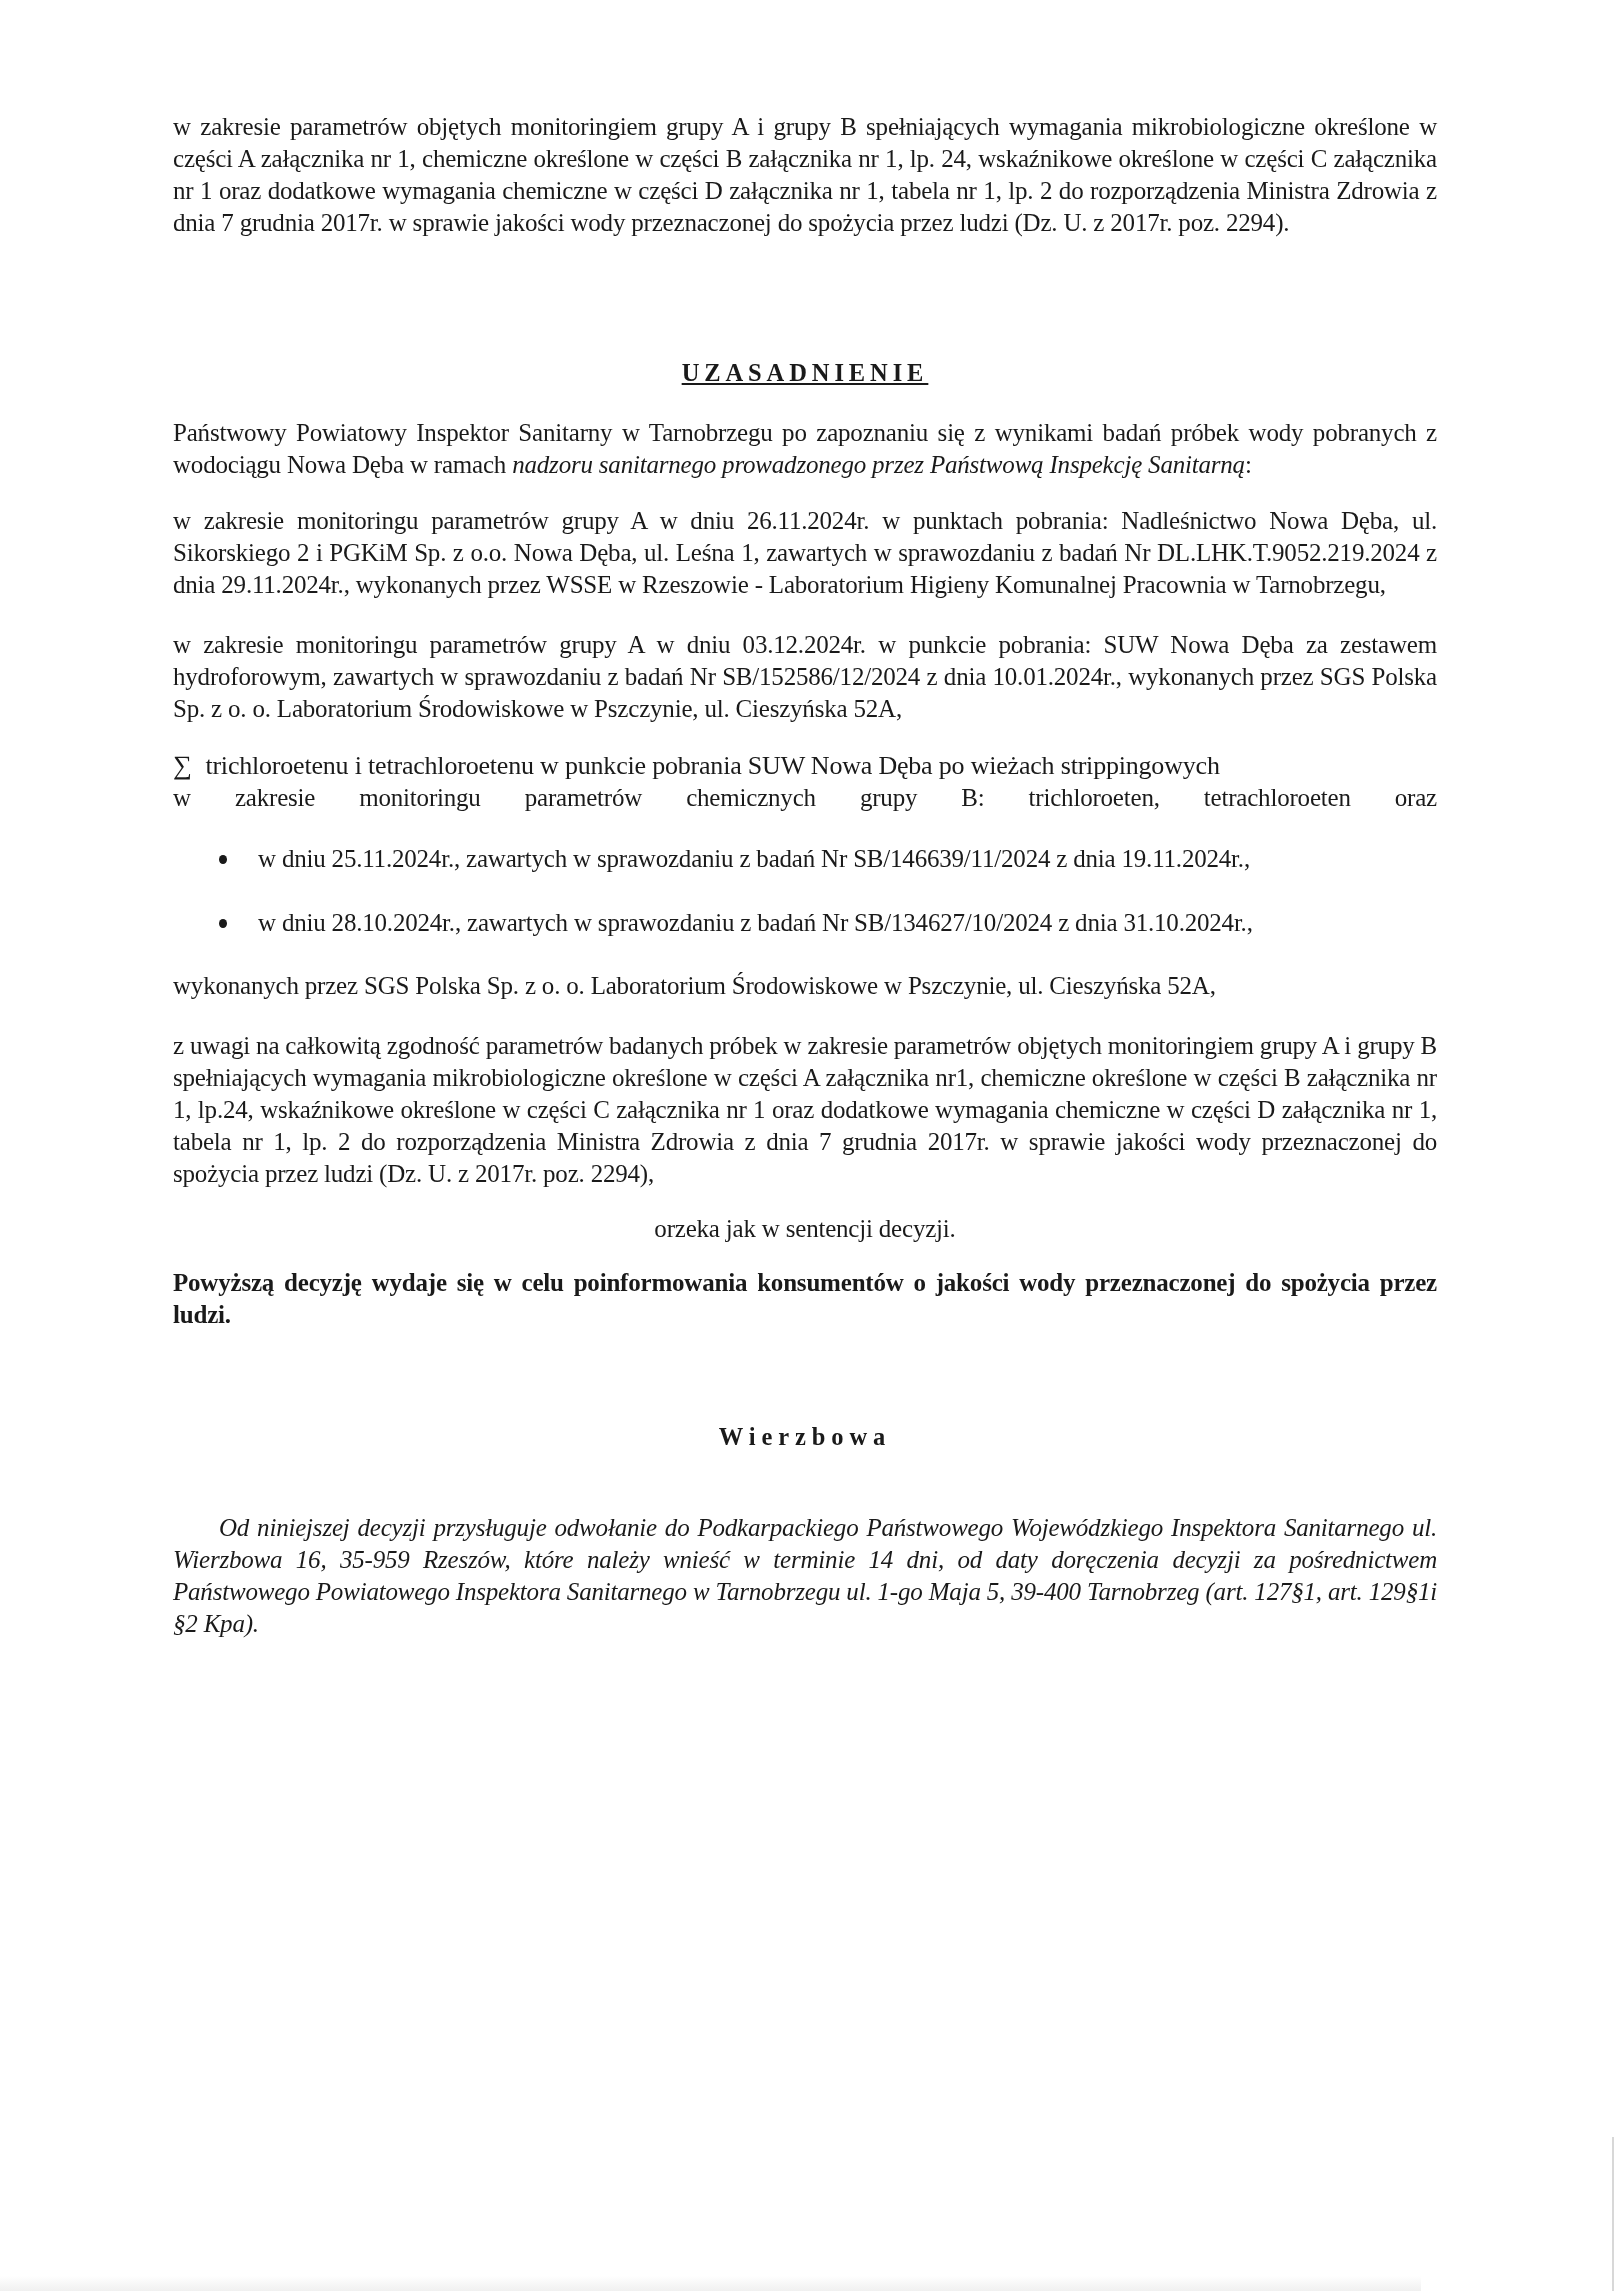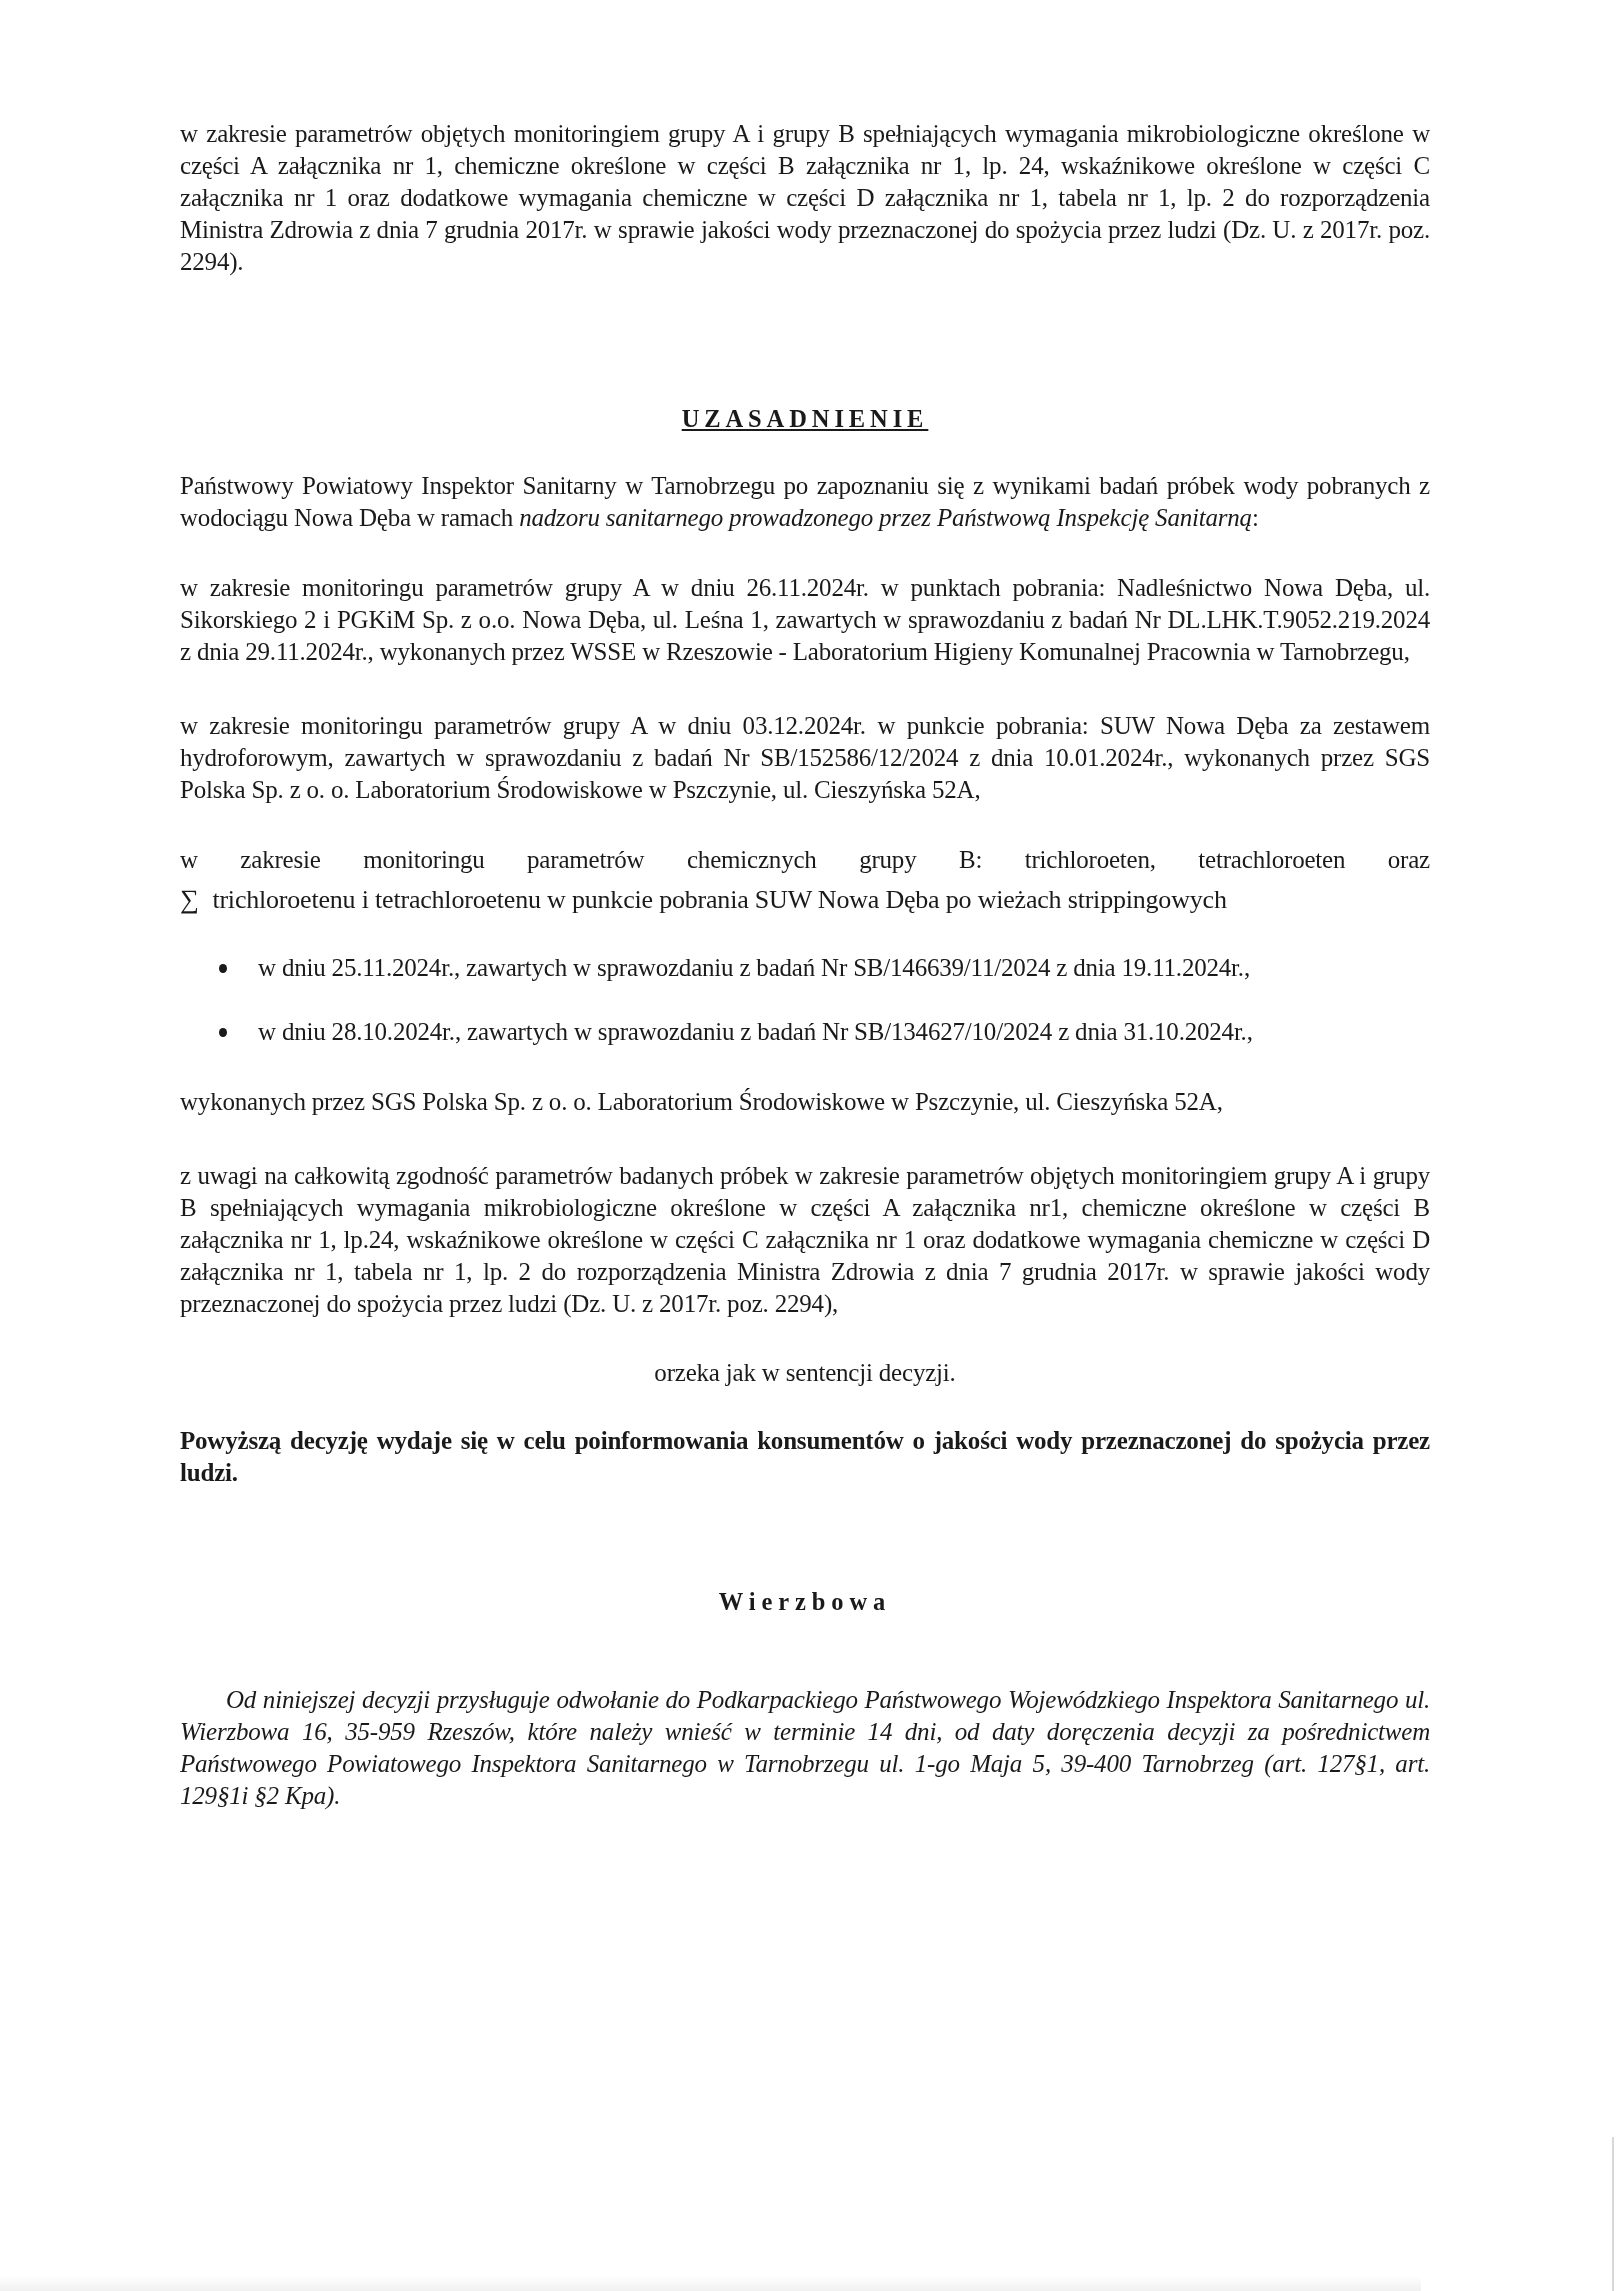--- a/index.html
+++ b/index.html
@@ -25,21 +25,21 @@
     .content {
       position: absolute;
       left: 173px;
       width: 1264px;
       top: 111px;
       font-size: 25px;
       line-height: 32px;
       letter-spacing: -0.2px;
     }
     p {
-      margin: 7px;
+      margin: 0;
       text-align: justify;
       text-align-last: left;
     }
     .gap-xl { height: 93px; }
     .heading {
       text-align: center;
       font-weight: bold;
       letter-spacing: 4.9px;
       font-size: 24.5px;
       margin: 16px;
@@ -118,22 +118,22 @@
 
     <p>w zakresie monitoringu parametrów grupy A w dniu 26.11.2024r. w punktach pobrania: Nadleśnictwo Nowa Dęba, ul. Sikorskiego 2 i PGKiM Sp. z o.o. Nowa Dęba, ul. Leśna 1, zawartych w sprawozdaniu z badań Nr DL.LHK.T.9052.219.2024 z dnia 29.11.2024r., wykonanych przez WSSE w Rzeszowie - Laboratorium Higieny Komunalnej Pracownia w Tarnobrzegu,</p>
 
     <div style="height:27.4px"></div>
 
 
     <p>w zakresie monitoringu parametrów grupy A w dniu 03.12.2024r. w punkcie pobrania: SUW Nowa Dęba za zestawem hydroforowym, zawartych w sprawozdaniu z badań Nr SB/152586/12/2024 z dnia 10.01.2024r., wykonanych przez SGS Polska Sp. z o. o. Laboratorium Środowiskowe w Pszczynie, ul. Cieszyńska 52A,</p>
 
     <div style="height:24.5px"></div>
 
+    <p style="font-size:26px; line-height:33px;"><span class="sigma">∑</span><span>trichloroetenu i tetrachloroetenu w punkcie pobrania SUW Nowa Dęba po wieżach strippingowych</span></p>
     <p style="text-align-last: justify;">w zakresie monitoringu parametrów chemicznych grupy B: trichloroeten, tetrachloroeten oraz</p>
-    <p style="font-size:26px; line-height:33px;"><span class="sigma">∑</span><span>trichloroetenu i tetrachloroetenu w punkcie pobrania SUW Nowa Dęba po wieżach strippingowych</span></p>
 
     <div style="height:29px"></div>
 
     <ul class="bullets">
       <li>
         <span class="bullet-icon"></span>
         <span>w dniu 25.11.2024r., zawartych w sprawozdaniu z badań Nr SB/146639/11/2024 z dnia 19.11.2024r.,</span>
       </li>
       <li>
         <span class="bullet-icon"></span>

